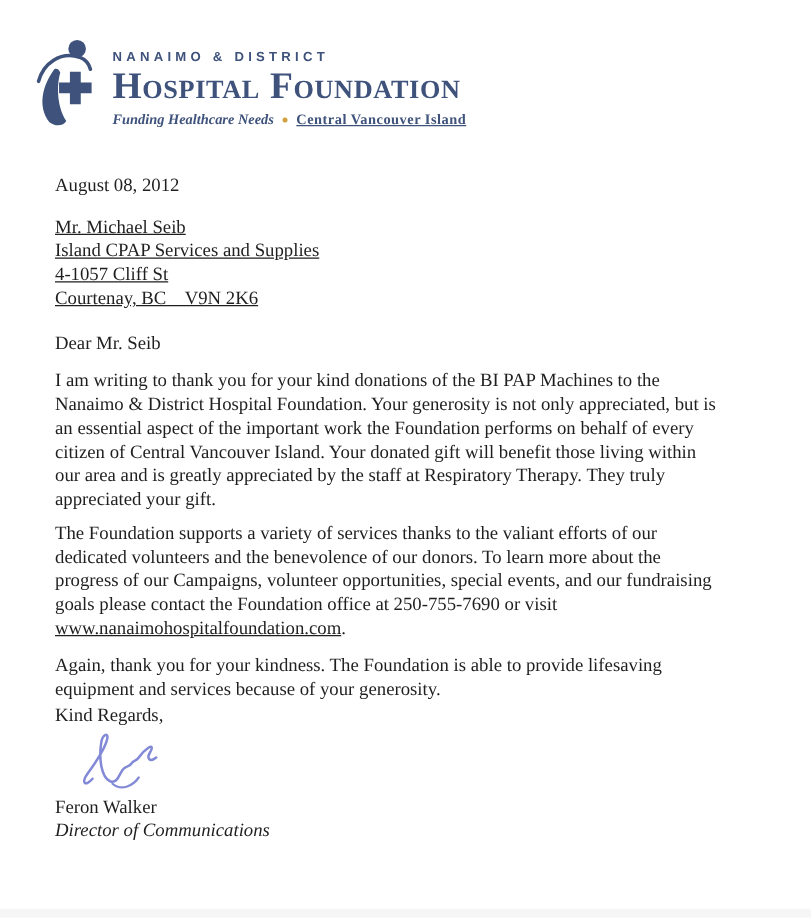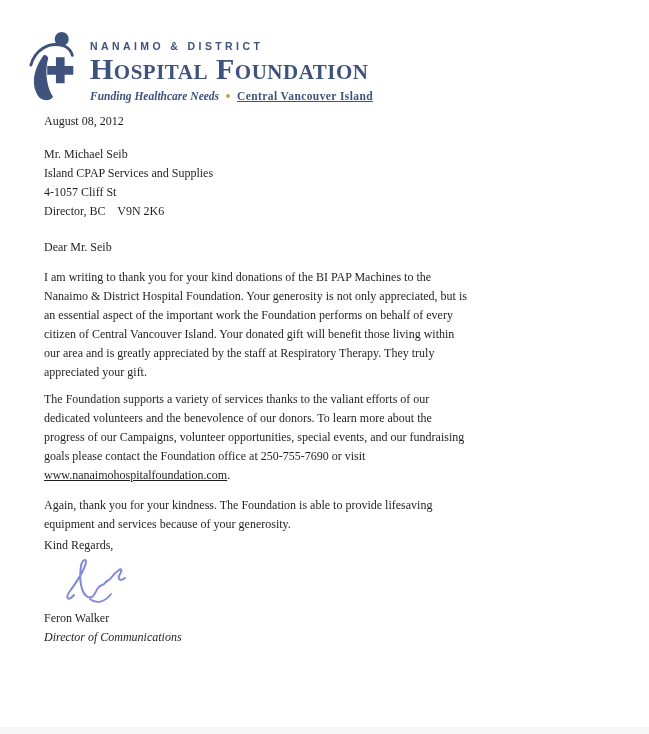--- a/index.html
+++ b/index.html
@@ -26,24 +26,24 @@
     font-variant:small-caps; font-weight:700;
     font-size:30px; line-height:1.04; letter-spacing:0.5px;
     color:#3e527b; margin-top:1px;
   }
   .tagline { margin-top:6px; display:flex; align-items:center; color:#3e527b; font-size:11.5px; }
   .tagline-left  { font-style:italic; font-weight:bold; }
   .gold-dot { width:4px; height:4px; border-radius:50%; background:#d0a13e; margin:0 7px; flex:0 0 auto; }
   .tagline-right { font-weight:600; letter-spacing:0.4px;text-decoration:underline; }
 
   
-  .letter { position:absolute; left:44px; top:112px; width:588px; font-size:12px; line-height:19px; }
+  .letter { position:absolute; left:44px; top:140px; width:588px; font-size:15px; line-height:19px; }
   .date       { margin:0 0 14px 0; }
   .recipient  { margin:0 0 17px 0; }
-  .recipient div { white-space:pre; }
+  .recipient div { white-space:pre;text-decoration:underline; }
   .salutation { margin:0 0 11px 0; }
   .para  { margin:0; white-space:pre-line; }
   .p1 { margin-bottom:8px; }
   .p2 { margin-bottom:11px; }
   .p3 { margin-bottom:2px; }
   .closing { margin:0 0 2px 0; }
   .url-link { color:inherit; text-decoration:underline; cursor:pointer; }
   .signature { display:block; margin-left:18px; }
   .signer-name  { margin-top:2px; }
   .signer-title { font-style:italic; }
@@ -77,21 +77,21 @@
     </div>
   </div>
 
   <div class="letter">
     <div class="date">August 08, 2012</div>
 
     <div class="recipient">
       <div>Mr. Michael Seib</div>
       <div>Island CPAP Services and Supplies</div>
       <div>4-1057 Cliff St</div>
-      <div>Director, BC    V9N 2K6</div>
+      <div>Courtenay, BC    V9N 2K6</div>
     </div>
 
     <div class="salutation">Dear Mr. Seib</div>
 
     <p class="para p1">I am writing to thank you for your kind donations of the BI PAP Machines to the
 Nanaimo &amp; District Hospital Foundation. Your generosity is not only appreciated, but is
 an essential aspect of the important work the Foundation performs on behalf of every
 citizen of Central Vancouver Island. Your donated gift will benefit those living within
 our area and is greatly appreciated by the staff at Respiratory Therapy. They truly
 appreciated your gift.</p>

